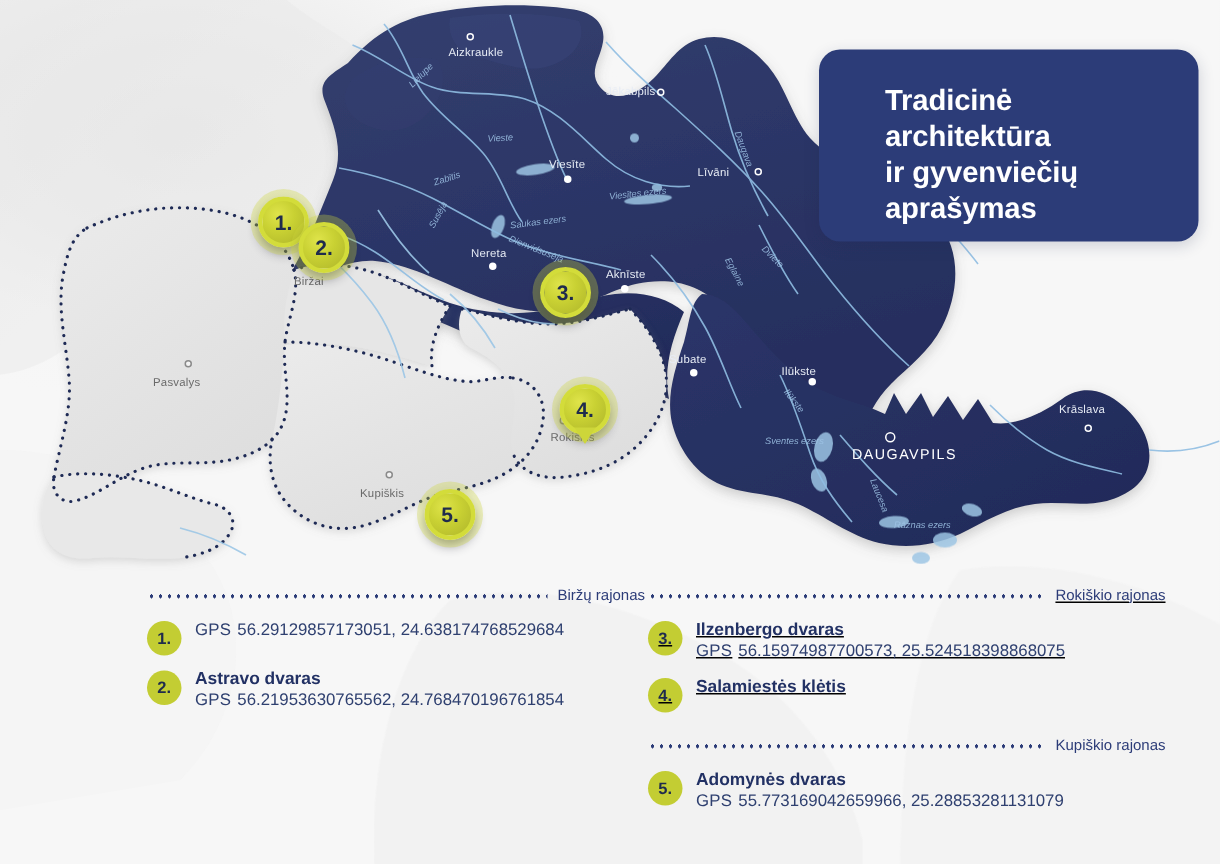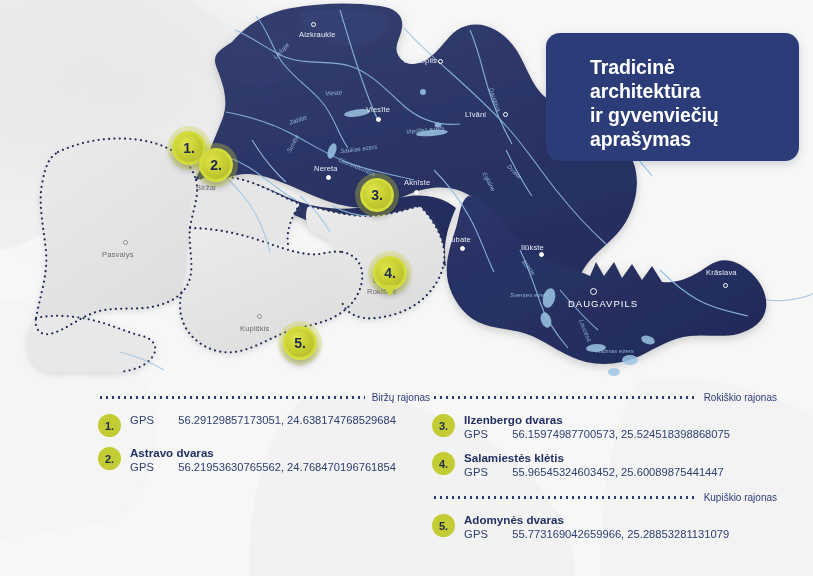--- a/index.html
+++ b/index.html
@@ -91,21 +91,21 @@
     background:#c3cd33;
     color:#1f2b4d;
     font-size:11px;font-weight:bold;
     display:flex;align-items:center;justify-content:center;
     margin-top:1px;
   }
   .entry-text{display:flex;flex-direction:column;}
   .entry-name{font-size:11.6px;font-weight:bold;color:#223164;line-height:14px;}
   .entry-gps{font-size:11.2px;color:#2f4070;line-height:15px;white-space:nowrap;}
   .entry-gps .gps-lbl{letter-spacing:.2px;}
-  .entry-gps .gps-val{margin-left:24px;}
+  .entry-gps .gps-val{margin-left:4px;}
 </style>
 </head>
 <body>
 
 <div id="stage">
 
   <svg class="mapsvg" width="813" height="576" viewBox="0 0 813 576">
     <defs>
       <linearGradient id="lvGrad" x1="0" y1="0" x2="0.4" y2="1">
         <stop offset="0%" stop-color="#33406f"></stop>
@@ -406,21 +406,21 @@
         </div>
         <div class="entry-text">
           <span class="entry-name">Astravo dvaras</span>
           <span class="entry-gps">
             <span class="gps-lbl">GPS</span><span class="gps-val">56.21953630765562, 24.768470196761854</span>
           </span>
         </div>
       </div>
     </div>
 
-    <div class="legend-col" style="left:432px;top:10px;width:345px;">
+    <div class="legend-col" style="left:432px;top:10px;width:345px;text-decoration:underline;">
       <div class="rajonas-row">
         <span class="dotline"></span>
         <span class="rajonas-label">Rokiškio rajonas</span>
       </div>
 
       <div class="entry">
         <div class="badge">
           <span>3.</span>
         </div>
         <div class="entry-text">
@@ -430,23 +430,20 @@
           </span>
         </div>
       </div>
 
       <div class="entry">
         <div class="badge">
           <span>4.</span>
         </div>
         <div class="entry-text">
           <span class="entry-name">Salamiestės klėtis</span>
-          <span class="entry-gps">
-            <span class="gps-lbl">GPS</span><span class="gps-val">55.96545324603452, 25.60089875441447</span>
-          </span>
         </div>
       </div>
     </div>
 
     <div class="legend-col" style="left:432px;top:110px;width:345px;">
       <div class="rajonas-row">
         <span class="dotline"></span>
         <span class="rajonas-label">Kupiškio rajonas</span>
       </div>
 

